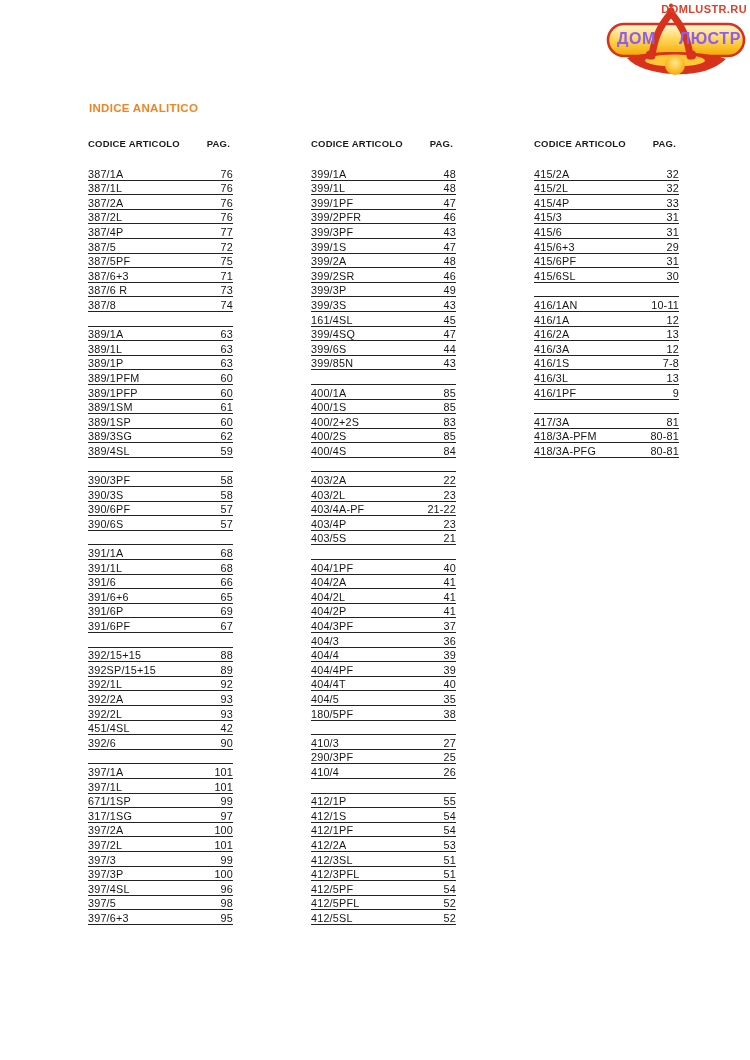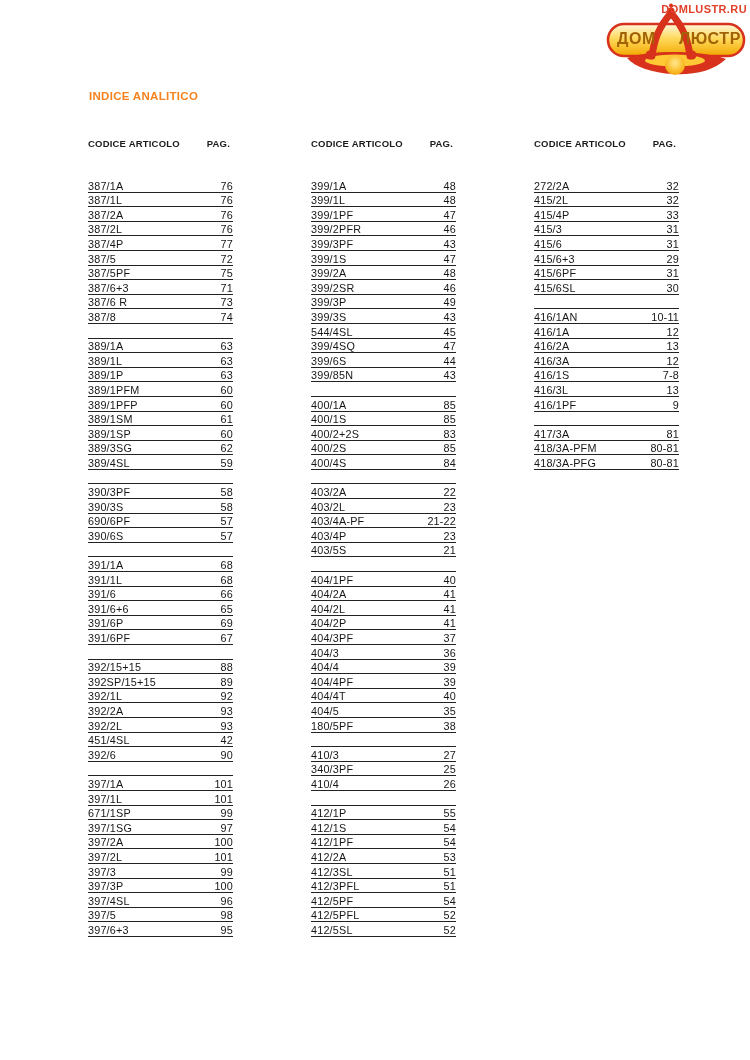--- a/index.html
+++ b/index.html
@@ -2,51 +2,51 @@
 <html><head>
 <meta charset="utf-8">
 <style>
   html,body{margin:0;padding:0;background:#ffffff;}
   .page{
     position:relative;width:750px;height:1000px;background:#ffffff;
     font-family:"Liberation Sans",sans-serif;overflow:hidden;
   }
   
   .title{
-    position:absolute;left:89px;top:90px;
+    position:absolute;left:89px;top:102px;
     font-size:11.5px;font-weight:bold;color:#F5821E;letter-spacing:.3px;
   }
   
   .grid{
     position:absolute;left:88px;top:138px;
     display:grid;grid-template-columns:145px 145px 145px;column-gap:78px;
     align-items:start;
   }
   .col-header{
     display:flex;justify-content:space-between;align-items:baseline;
     font-size:9.5px;font-weight:bold;color:#1a1a1a;letter-spacing:.2px;
-    height:10px;margin-bottom:30px;white-space:nowrap;
+    height:10px;margin-bottom:18px;white-space:nowrap;
   }
   .col-header .pag{padding-right:3px;}
   .row{
     display:flex;justify-content:space-between;align-items:flex-end;
     height:14.6px;box-sizing:border-box;border-bottom:1px solid #222;
     font-size:10.8px;color:#161616;letter-spacing:.2px;white-space:nowrap;
   }
   .row span{line-height:12px;}
   
   .logo{position:absolute;left:605px;top:3px;width:143px;height:73px;}
   .logo svg{position:absolute;left:0;top:0;}
   .logo .site{
     position:absolute;top:0;right:1px;
     font-size:11px;font-weight:bold;color:#E2402A;letter-spacing:.4px;
   }
   .logo .word{
     position:absolute;top:26px;font-size:16px;font-weight:bold;
-    color:#a16207;letter-spacing:.6px;line-height:20px;text-align:right;
+    color:#8b5cf6;letter-spacing:.6px;line-height:20px;text-align:right;
   }
   .logo .dom{left:12px;}
   .logo .lustr{right:7px;}
 </style>
 </head>
 <body>
 
 <div class="page">
 
   <div class="logo">
@@ -173,21 +173,21 @@
         <div class="row"></div>
         <div class="row">
           <span>390/3PF</span>
           <span>58</span>
         </div>
         <div class="row">
           <span>390/3S</span>
           <span>58</span>
         </div>
         <div class="row">
-          <span>690/6PF</span>
+          <span>390/6PF</span>
           <span>57</span>
         </div>
         <div class="row">
           <span>390/6S</span>
           <span>57</span>
         </div>
         <div class="row"></div>
         <div class="row">
           <span>391/1A</span>
           <span>68</span>
@@ -248,21 +248,21 @@
         </div>
         <div class="row">
           <span>397/1L</span>
           <span>101</span>
         </div>
         <div class="row">
           <span>671/1SP</span>
           <span>99</span>
         </div>
         <div class="row">
-          <span>397/1SG</span>
+          <span>317/1SG</span>
           <span>97</span>
         </div>
         <div class="row">
           <span>397/2A</span>
           <span>100</span>
         </div>
         <div class="row">
           <span>397/2L</span>
           <span>101</span>
         </div>
@@ -326,21 +326,21 @@
         </div>
         <div class="row">
           <span>399/3P</span>
           <span>49</span>
         </div>
         <div class="row">
           <span>399/3S</span>
           <span>43</span>
         </div>
         <div class="row">
-          <span>544/4SL</span>
+          <span>161/4SL</span>
           <span>45</span>
         </div>
         <div class="row">
           <span>399/4SQ</span>
           <span>47</span>
         </div>
         <div class="row">
           <span>399/6S</span>
           <span>44</span>
         </div>
@@ -434,21 +434,21 @@
         <div class="row">
           <span>180/5PF</span>
           <span>38</span>
         </div>
         <div class="row"></div>
         <div class="row">
           <span>410/3</span>
           <span>27</span>
         </div>
         <div class="row">
-          <span>340/3PF</span>
+          <span>290/3PF</span>
           <span>25</span>
         </div>
         <div class="row">
           <span>410/4</span>
           <span>26</span>
         </div>
         <div class="row"></div>
         <div class="row">
           <span>412/1P</span>
           <span>55</span>
@@ -485,21 +485,21 @@
           <span>412/5SL</span>
           <span>52</span>
         </div>
       </div>
       <div>
         <div class="col-header">
           <span>CODICE ARTICOLO</span>
           <span class="pag">PAG.</span>
         </div>
         <div class="row">
-          <span>272/2A</span>
+          <span>415/2A</span>
           <span>32</span>
         </div>
         <div class="row">
           <span>415/2L</span>
           <span>32</span>
         </div>
         <div class="row">
           <span>415/4P</span>
           <span>33</span>
         </div>

